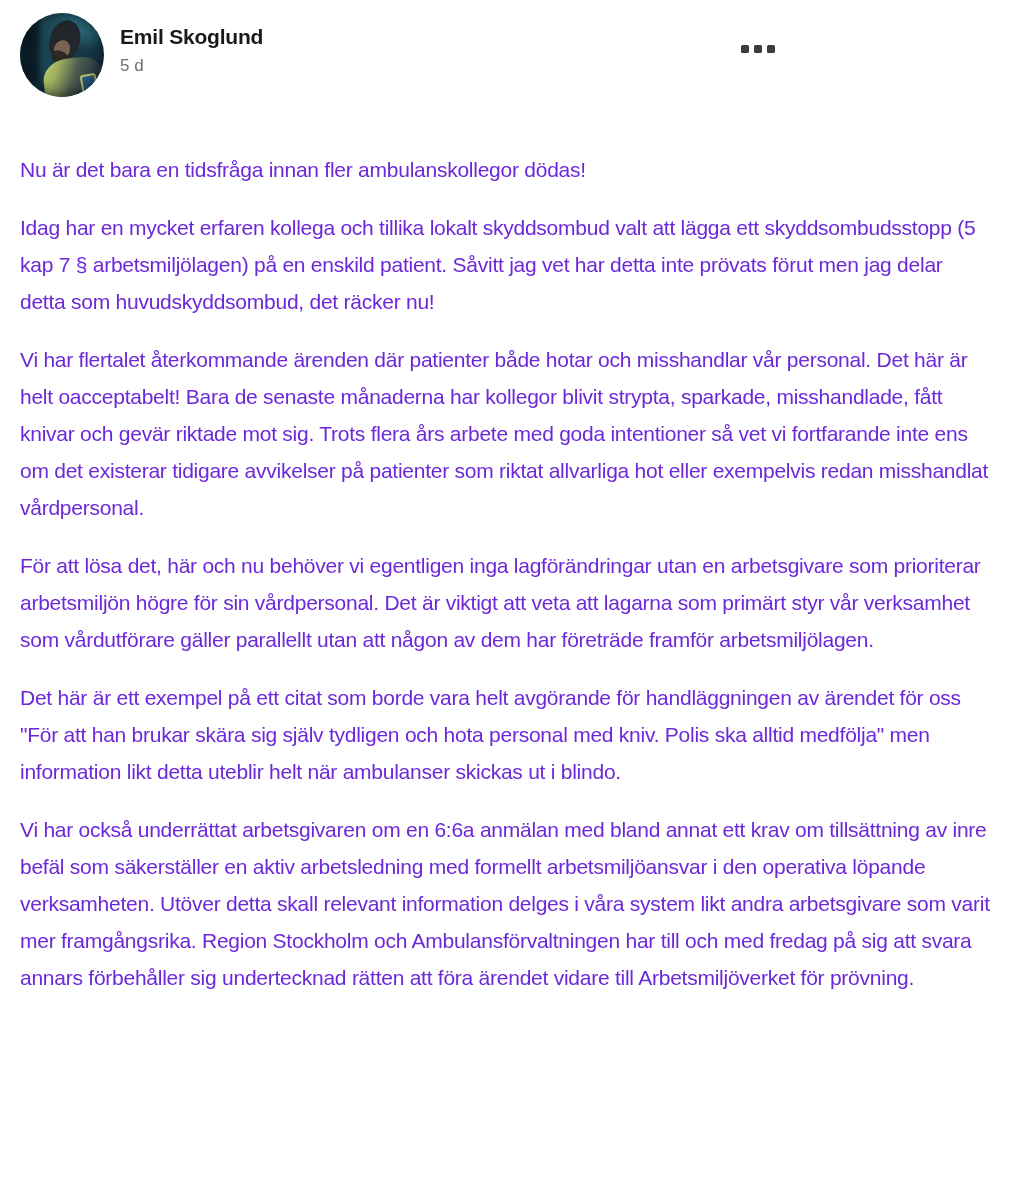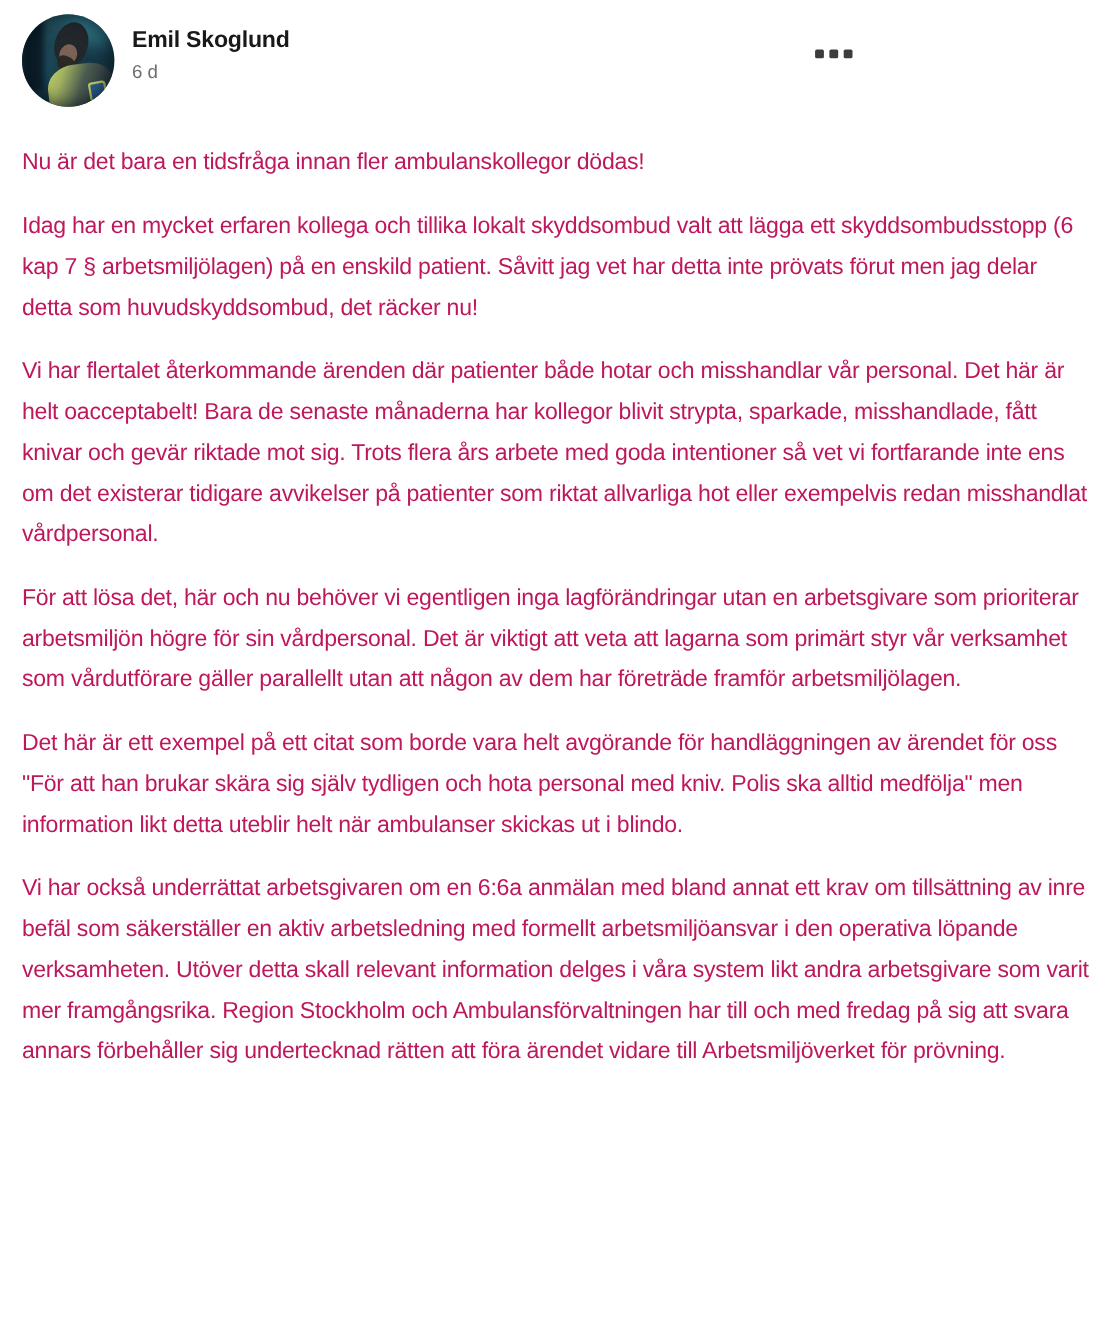--- a/index.html
+++ b/index.html
@@ -81,26 +81,26 @@
   }
   .overflow-icon { display: flex; gap: 5px; }
   .overflow-icon .dot {
     width: 8px;
     height: 8px;
     border-radius: 1.5px;
     background: #3c3c3c;
   }
 
   .post-body {
-    margin-top: 32px;
+    margin-top: 54px;
     width: 972px;
     font-size: 21px;
     line-height: 37px;
     letter-spacing: -0.25px;
-    color: #be185d;
+    color: #6d28d9;
   }
   .post-body p { margin: 0 0 21px 0; }
 </style>
 </head>
 <body>
 
 <article class="post">
   <header class="post-header">
     <div class="avatar">
       <span class="av-glow"></span>
@@ -108,32 +108,32 @@
       <span class="av-door"></span>
       <span class="av-head"></span>
       <span class="av-face"></span>
       <span class="av-beard"></span>
       <span class="av-torso"></span>
       <span class="av-patch"></span>
       <span class="av-vignette"></span>
     </div>
     <div class="post-meta">
       <div class="author-name">Emil Skoglund</div>
-      <div class="post-time">6 d</div>
+      <div class="post-time">5 d</div>
     </div>
     <button class="overflow-btn">
       <span class="overflow-icon">
         <span class="dot"></span>
         <span class="dot"></span>
         <span class="dot"></span>
       </span>
     </button>
   </header>
 
   <div class="post-body">
       <p>Nu är det bara en tidsfråga innan fler ambulanskollegor dödas!</p>
-      <p>Idag har en mycket erfaren kollega och tillika lokalt skyddsombud valt att lägga ett skyddsombudsstopp (6 kap 7 § arbetsmiljölagen) på en enskild patient. Såvitt jag vet har detta inte prövats förut men jag delar detta som huvudskyddsombud, det räcker nu!</p>
+      <p>Idag har en mycket erfaren kollega och tillika lokalt skyddsombud valt att lägga ett skyddsombudsstopp (5 kap 7 § arbetsmiljölagen) på en enskild patient. Såvitt jag vet har detta inte prövats förut men jag delar detta som huvudskyddsombud, det räcker nu!</p>
       <p>Vi har flertalet återkommande ärenden där patienter både hotar och misshandlar vår personal. Det här är helt oacceptabelt! Bara de senaste månaderna har kollegor blivit strypta, sparkade, misshandlade, fått knivar och gevär riktade mot sig. Trots flera års arbete med goda intentioner så vet vi fortfarande inte ens om det existerar tidigare avvikelser på patienter som riktat allvarliga hot eller exempelvis redan misshandlat vårdpersonal.</p>
       <p>För att lösa det, här och nu behöver vi egentligen inga lagförändringar utan en arbetsgivare som prioriterar arbetsmiljön högre för sin vårdpersonal. Det är viktigt att veta att lagarna som primärt styr vår verksamhet som vårdutförare gäller parallellt utan att någon av dem har företräde framför arbetsmiljölagen.</p>
       <p>Det här är ett exempel på ett citat som borde vara helt avgörande för handläggningen av ärendet för oss "För att han brukar skära sig själv tydligen och hota personal med kniv. Polis ska alltid medfölja" men information likt detta uteblir helt när ambulanser skickas ut i blindo.</p>
       <p>Vi har också underrättat arbetsgivaren om en 6:6a anmälan med bland annat ett krav om tillsättning av inre befäl som säkerställer en aktiv arbetsledning med formellt arbetsmiljöansvar i den operativa löpande verksamheten. Utöver detta skall relevant information delges i våra system likt andra arbetsgivare som varit mer framgångsrika. Region Stockholm och Ambulansförvaltningen har till och med fredag på sig att svara annars förbehåller sig undertecknad rätten att föra ärendet vidare till Arbetsmiljöverket för prövning.</p>
     </div>
 </article>
 
 </body></html>

